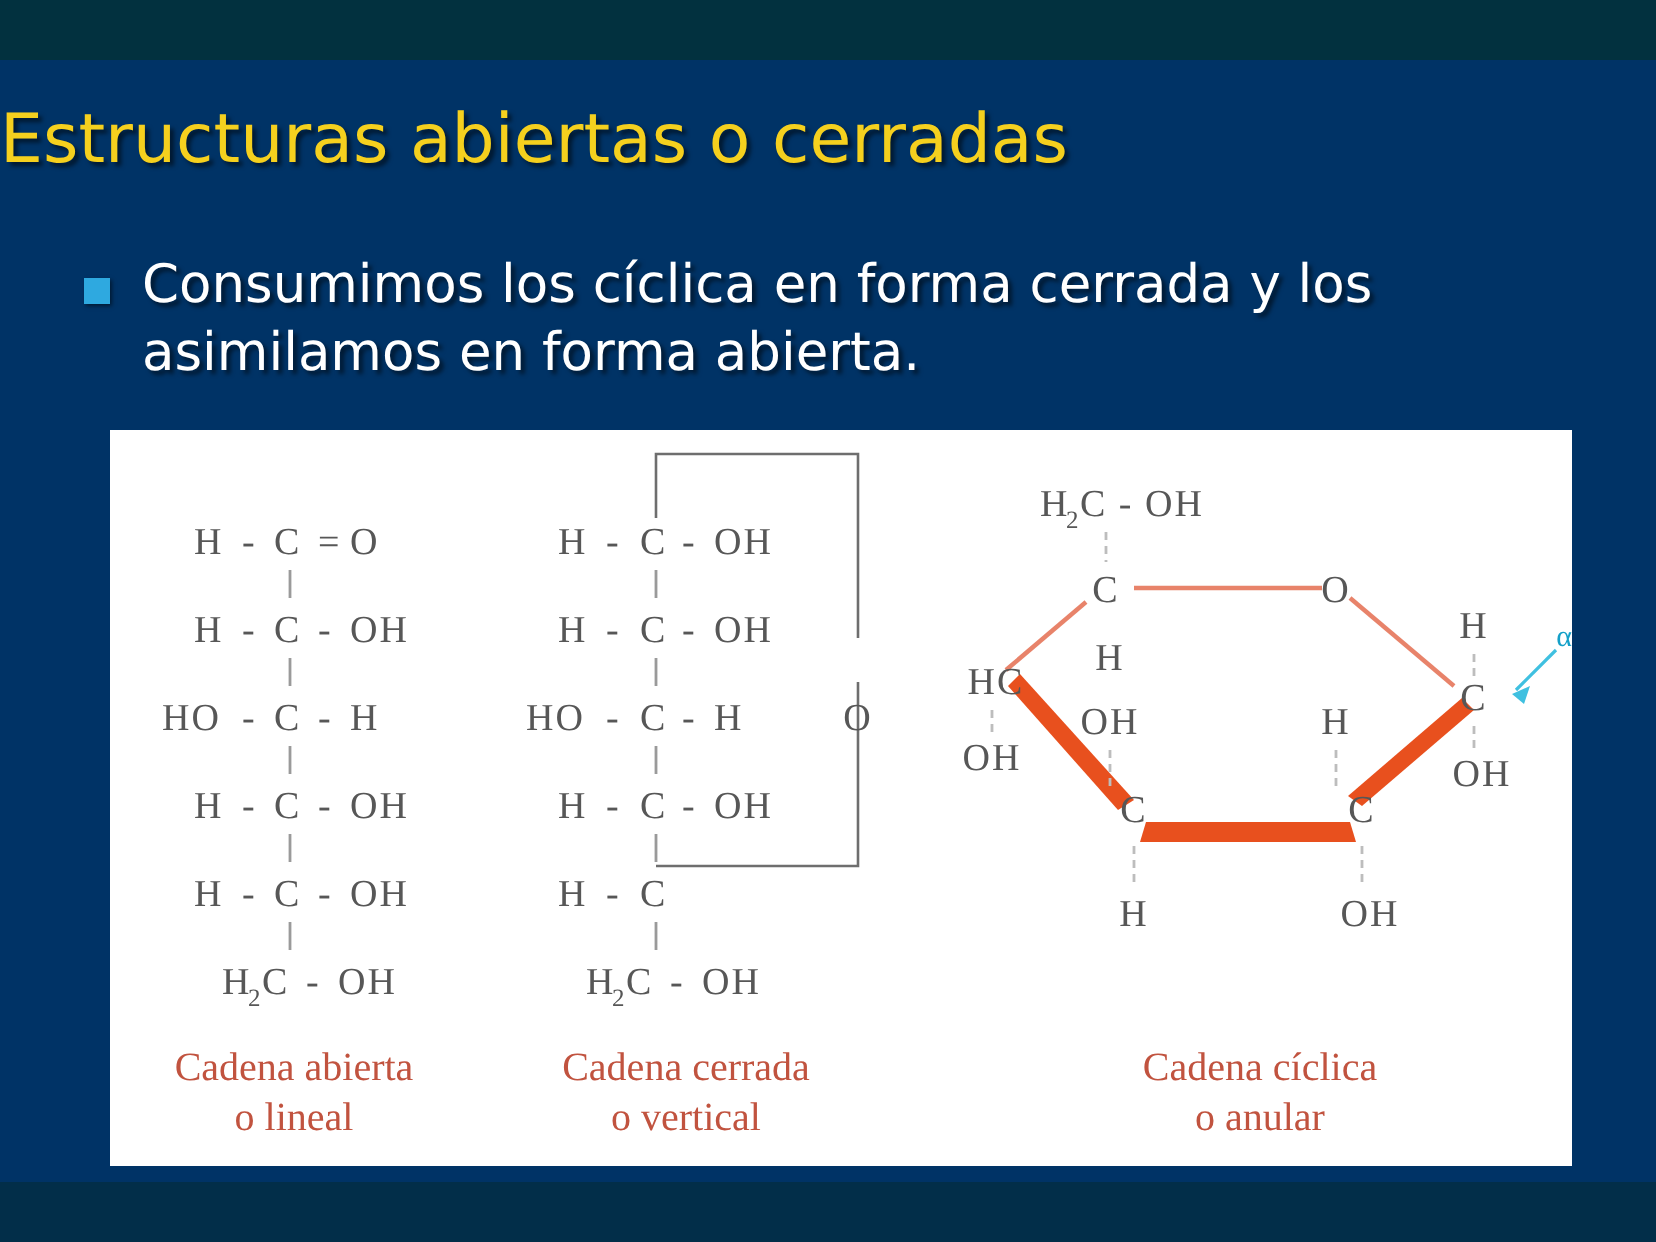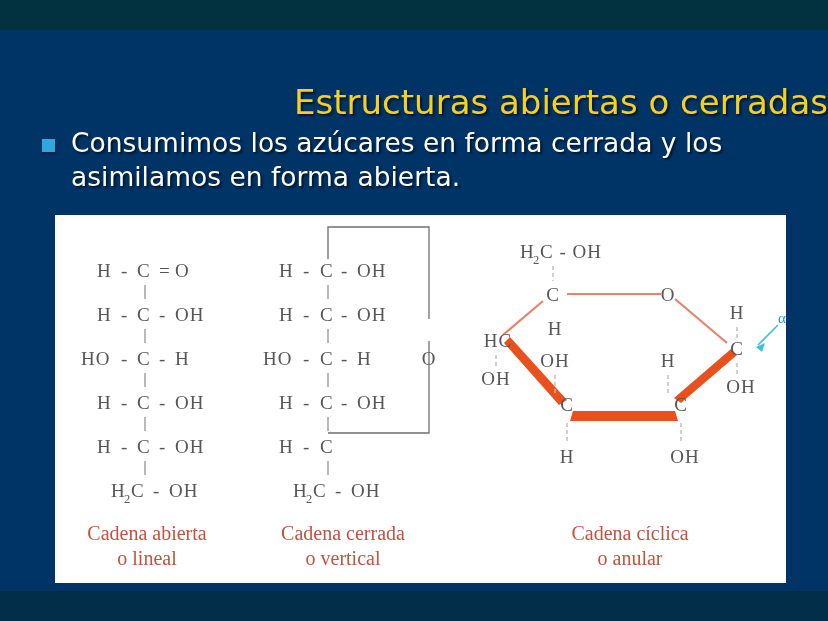--- a/index.html
+++ b/index.html
@@ -35,28 +35,27 @@
     left: 0; bottom: 0;
     width: 828px;
     height: 30px;
     background: #022e49;
   }
 
   #slide-title {
     position: absolute;
     left: 0; top: 50px;
     width: 828px;
-    text-align: right;
+    text-align: left;
     color: #f5d01e;
     font-size: 34px;
     font-weight: normal;
     letter-spacing: 0px;
     text-shadow: 2px 2px 2px rgba(0,0,0,0.55);
     font-family: "DejaVu Sans", sans-serif;
-    margin-top: 32px;
   }
 
   #bullet-row {
     position: absolute;
     left: 42px; top: 126px;
     width: 752px;
     display: flex;
     align-items: flex-start;
   }
   #bullet-marker {
@@ -116,21 +115,21 @@
 
 <div id="slide">
 
   <div class="top-band"></div>
   <div class="bottom-band"></div>
 
   <div id="slide-title">Estructuras abiertas o cerradas</div>
 
   <div id="bullet-row">
     <div id="bullet-marker"></div>
-    <div id="bullet-text">Consumimos los azúcares en forma cerrada y los asimilamos en forma abierta.</div>
+    <div id="bullet-text">Consumimos los cíclica en forma cerrada y los asimilamos en forma abierta.</div>
   </div>
 
   <div id="figure-panel">
     <svg id="figure-svg" width="731" height="368" viewBox="0 0 731 368" xmlns="http://www.w3.org/2000/svg">
 
       <g>
 
         <text class="atom" x="42" y="62" text-anchor="start">H</text>
         <text class="atom" x="66" y="62" text-anchor="start">-</text>
         <text class="atom" x="82" y="62" text-anchor="start">C</text>

